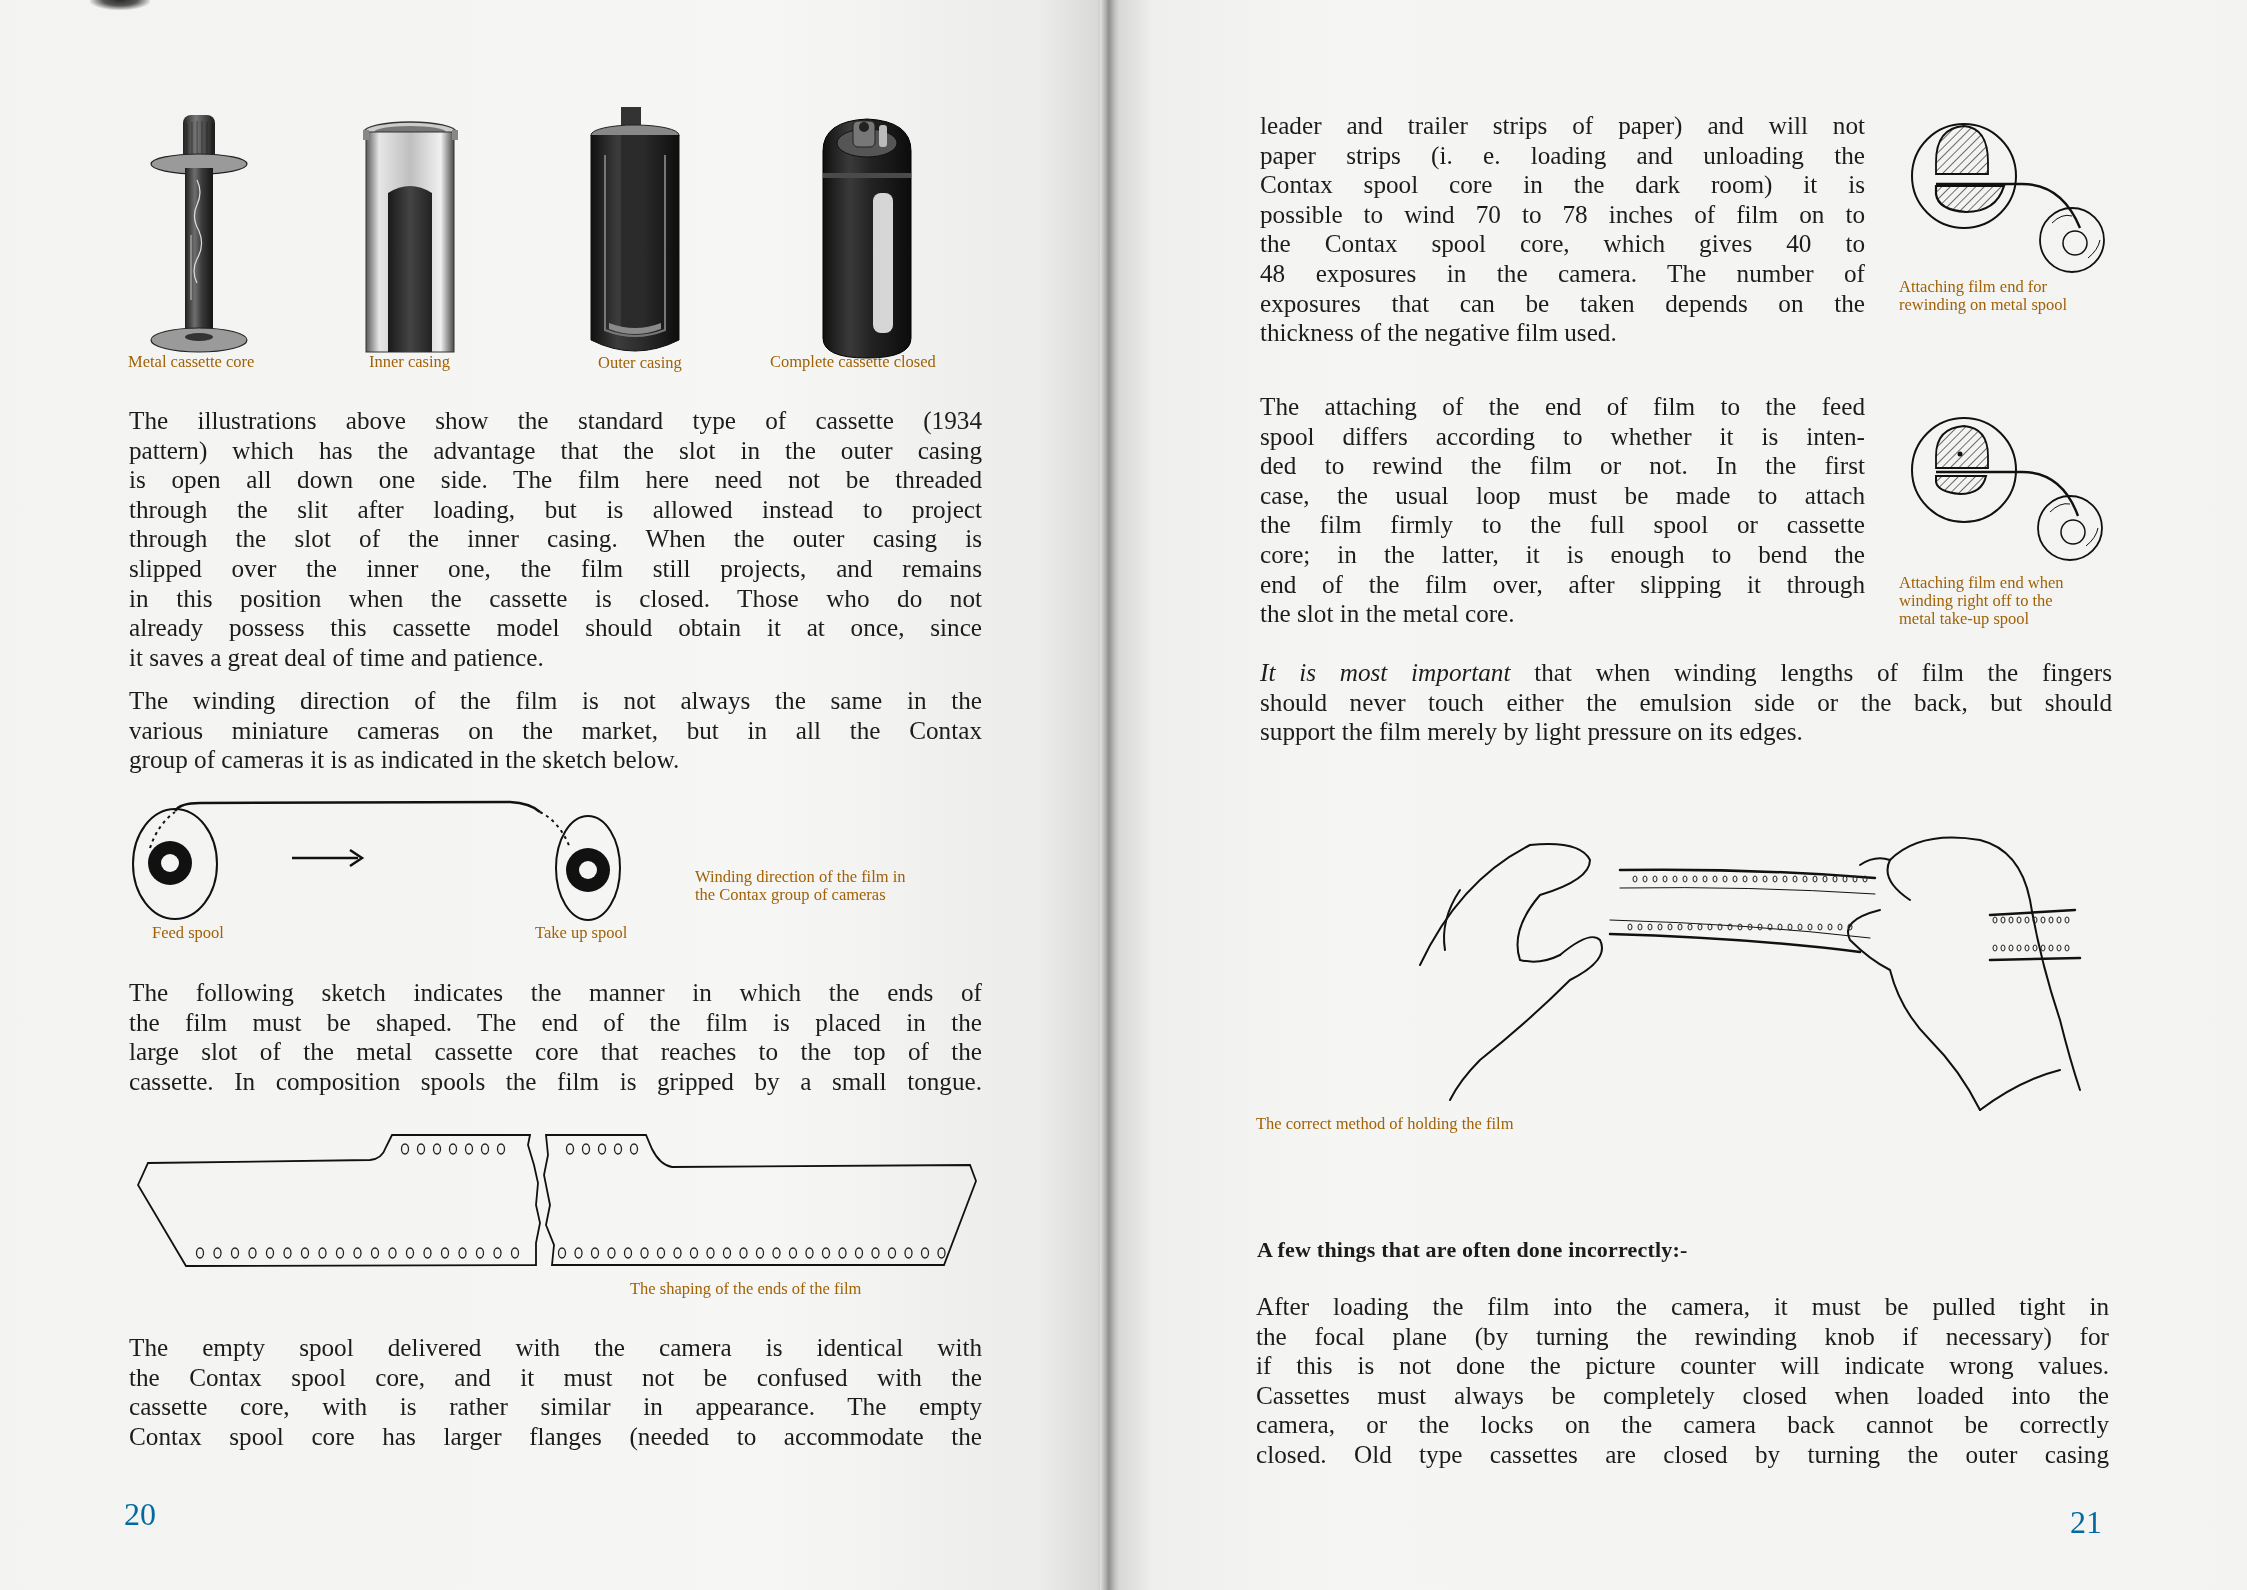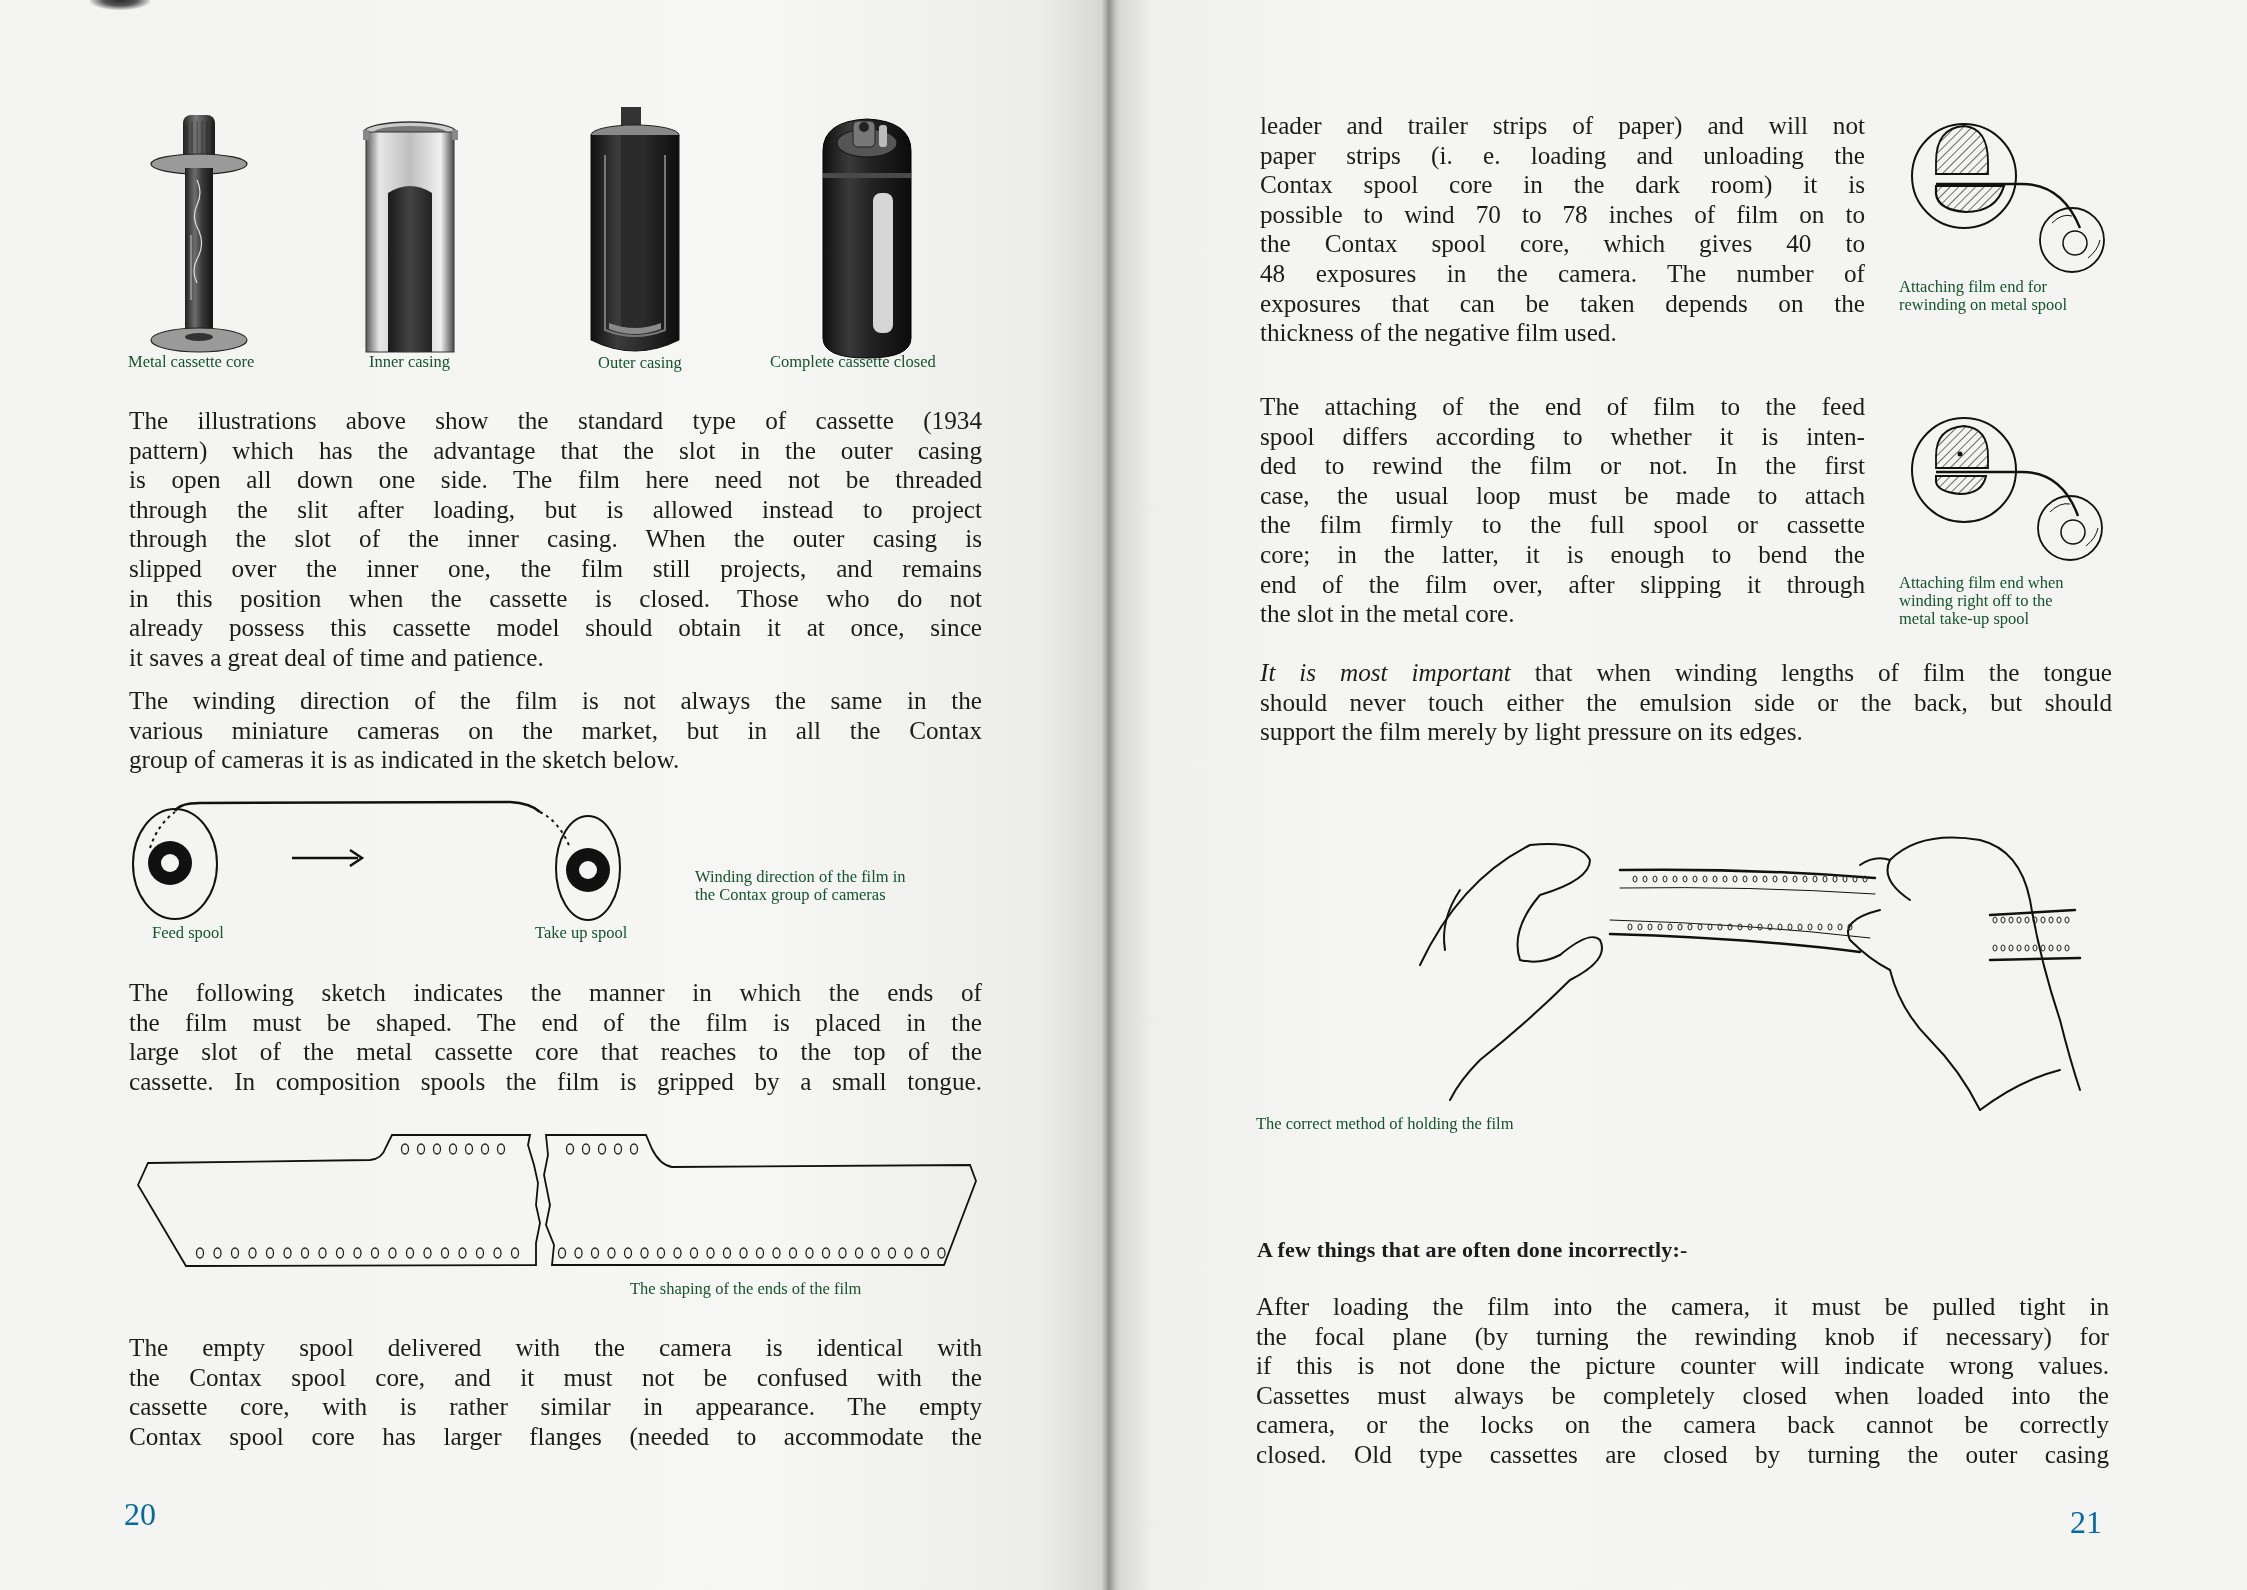--- a/index.html
+++ b/index.html
@@ -14,21 +14,21 @@
   .page-right { left:1108px; width:1139px; background:linear-gradient(90deg,#9e9e9c 0%,#d8d8d6 1%,#efefed 4%,#f5f5f3 20%,#f3f3f1 100%); }
   .gutter { position:absolute; left:1100px; top:0; width:16px; height:1590px;
     background:linear-gradient(90deg,#e2e2e0,#a9a9a7 40%,#8f8f8d 55%,#c9c9c7); }
   .corner-mark { position:absolute; left:90px; top:0; width:60px; height:10px;
     background:radial-gradient(ellipse at 50% 0%, #2a2a2a 0%, #555 40%, rgba(0,0,0,0) 75%); }
 
   .abs { position:absolute; }
   .body-text { font-size:25.2px; line-height:29.6px; text-align:justify; text-align-last:justify; }
   .line { display:block; text-align:justify; text-align-last:justify; white-space:nowrap; }
   .line.end { text-align-last:left;font-family:Liberation Serif, serif; }
-  .caption { font-size:16.5px; line-height:18px; color:#14532d; white-space:nowrap; }
+  .caption { font-size:16.5px; line-height:18px; color:#a16207; white-space:nowrap; }
   .pagenum { font-size:32px; color:#0369a1; }
   .heading { font-size:22px; font-weight:bold; letter-spacing:0.2px; white-space:nowrap; }
   em { font-style:italic; }
   svg { position:absolute; overflow:visible; }
 </style>
 </head>
 <body>
 
 <div class="page page-left"></div>
 <div class="page page-right"></div>
@@ -305,21 +305,21 @@
   <path d="M138 100 Q148 90 158 92" stroke="#111" stroke-width="1" fill="none"></path>
   <path d="M174 134 Q184 126 186 116" stroke="#111" stroke-width="1" fill="none"></path>
 </svg>
 <div class="abs caption" style="left:1899px;top:574px">
   <div>Attaching film end when</div>
   <div>winding right off to the</div>
   <div>metal take-up spool</div>
 </div>
 
 <div class="abs body-text" style="left:1260px;top:658px;width:852px">
-  <span class="line"><em>It is most important</em><span> that when winding lengths of film the tongue</span></span>
+  <span class="line"><em>It is most important</em><span> that when winding lengths of film the fingers</span></span>
   <span class="line">should never touch either the emulsion side or the back, but should</span>
   <span class="line end">support the film merely by light pressure on its edges.</span>
 </div>
 
 <svg style="left:1420px;top:820px" width="700" height="300" viewBox="0 0 700 300">
   <g fill="none" stroke="#111" stroke-width="2" stroke-linecap="round">
 
     <path d="M200 50 Q330 48 455 58" stroke-width="2.5"></path>
     <path d="M200 68 Q330 66 455 74" stroke-width="1"></path>
     <path d="M190 100 Q330 104 450 118" stroke-width="1"></path>

